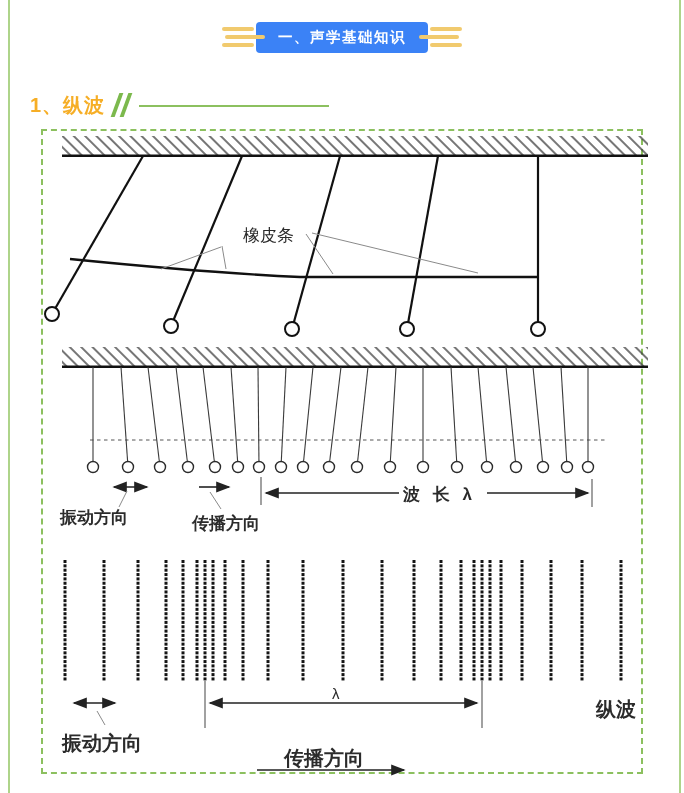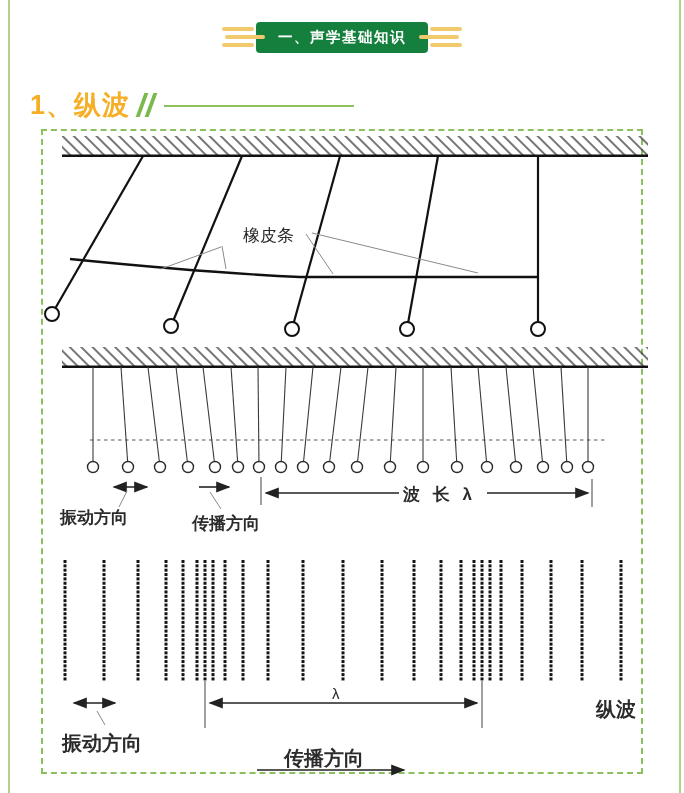--- a/index.html
+++ b/index.html
@@ -8,38 +8,38 @@
 
   
   .side-rule{position:absolute;top:0;bottom:0;width:2px;background:#aed48a;}
   .side-rule.left{left:8px;}
   .side-rule.right{left:679px;}
 
   
   .badge-row{position:absolute;top:22px;left:0;width:100%;height:34px;
              display:flex;justify-content:center;}
   .badge-wrap{position:relative;}
-  .badge{display:inline-block;background:#15803d;color:#ffffff;
+  .badge{display:inline-block;background:#3b82f6;color:#ffffff;
          font-size:14.5px;font-weight:700;letter-spacing:1.5px;
          padding:8px 22px;border-radius:4px;line-height:1;}
   .dash-group{position:absolute;top:5px;width:44px;height:24px;}
   .dash-group.left{left:-34px;}
   .dash-group.right{right:-34px;}
   .dash{position:absolute;height:3.5px;background:#f1ca6e;border-radius:2px;}
   .dash-group.left .d1{left:0;top:0;width:32px;}
   .dash-group.left .d2{left:3px;top:8px;width:40px;}
   .dash-group.left .d3{left:0;top:16px;width:32px;}
   .dash-group.right .d1{right:0;top:0;width:32px;}
   .dash-group.right .d2{right:3px;top:8px;width:40px;}
   .dash-group.right .d3{right:0;top:16px;width:32px;}
 
   
   .section-head{position:absolute;left:30px;top:90px;height:30px;
                 display:flex;align-items:center;}
-  .section-title{color:#f6ae26;font-size:27px;font-weight:700;letter-spacing:1px;}
+  .section-title{color:#f6ae26;font-size:20px;font-weight:700;letter-spacing:1px;}
   .slashes{display:flex;margin-left:10px;margin-right:6px;}
   .slash{width:4px;height:24px;background:#7cb94d;transform:skewX(-20deg);
          margin-right:5px;}
   .head-line{width:190px;height:2px;background:#8cc05f;margin-top:2px;}
 
   
   .fig-frame{position:absolute;left:41px;top:129px;width:602px;height:645px;
              border:2px dashed #8cc05f;box-sizing:border-box;}
 
   svg.fig{position:absolute;left:0;top:0;}

